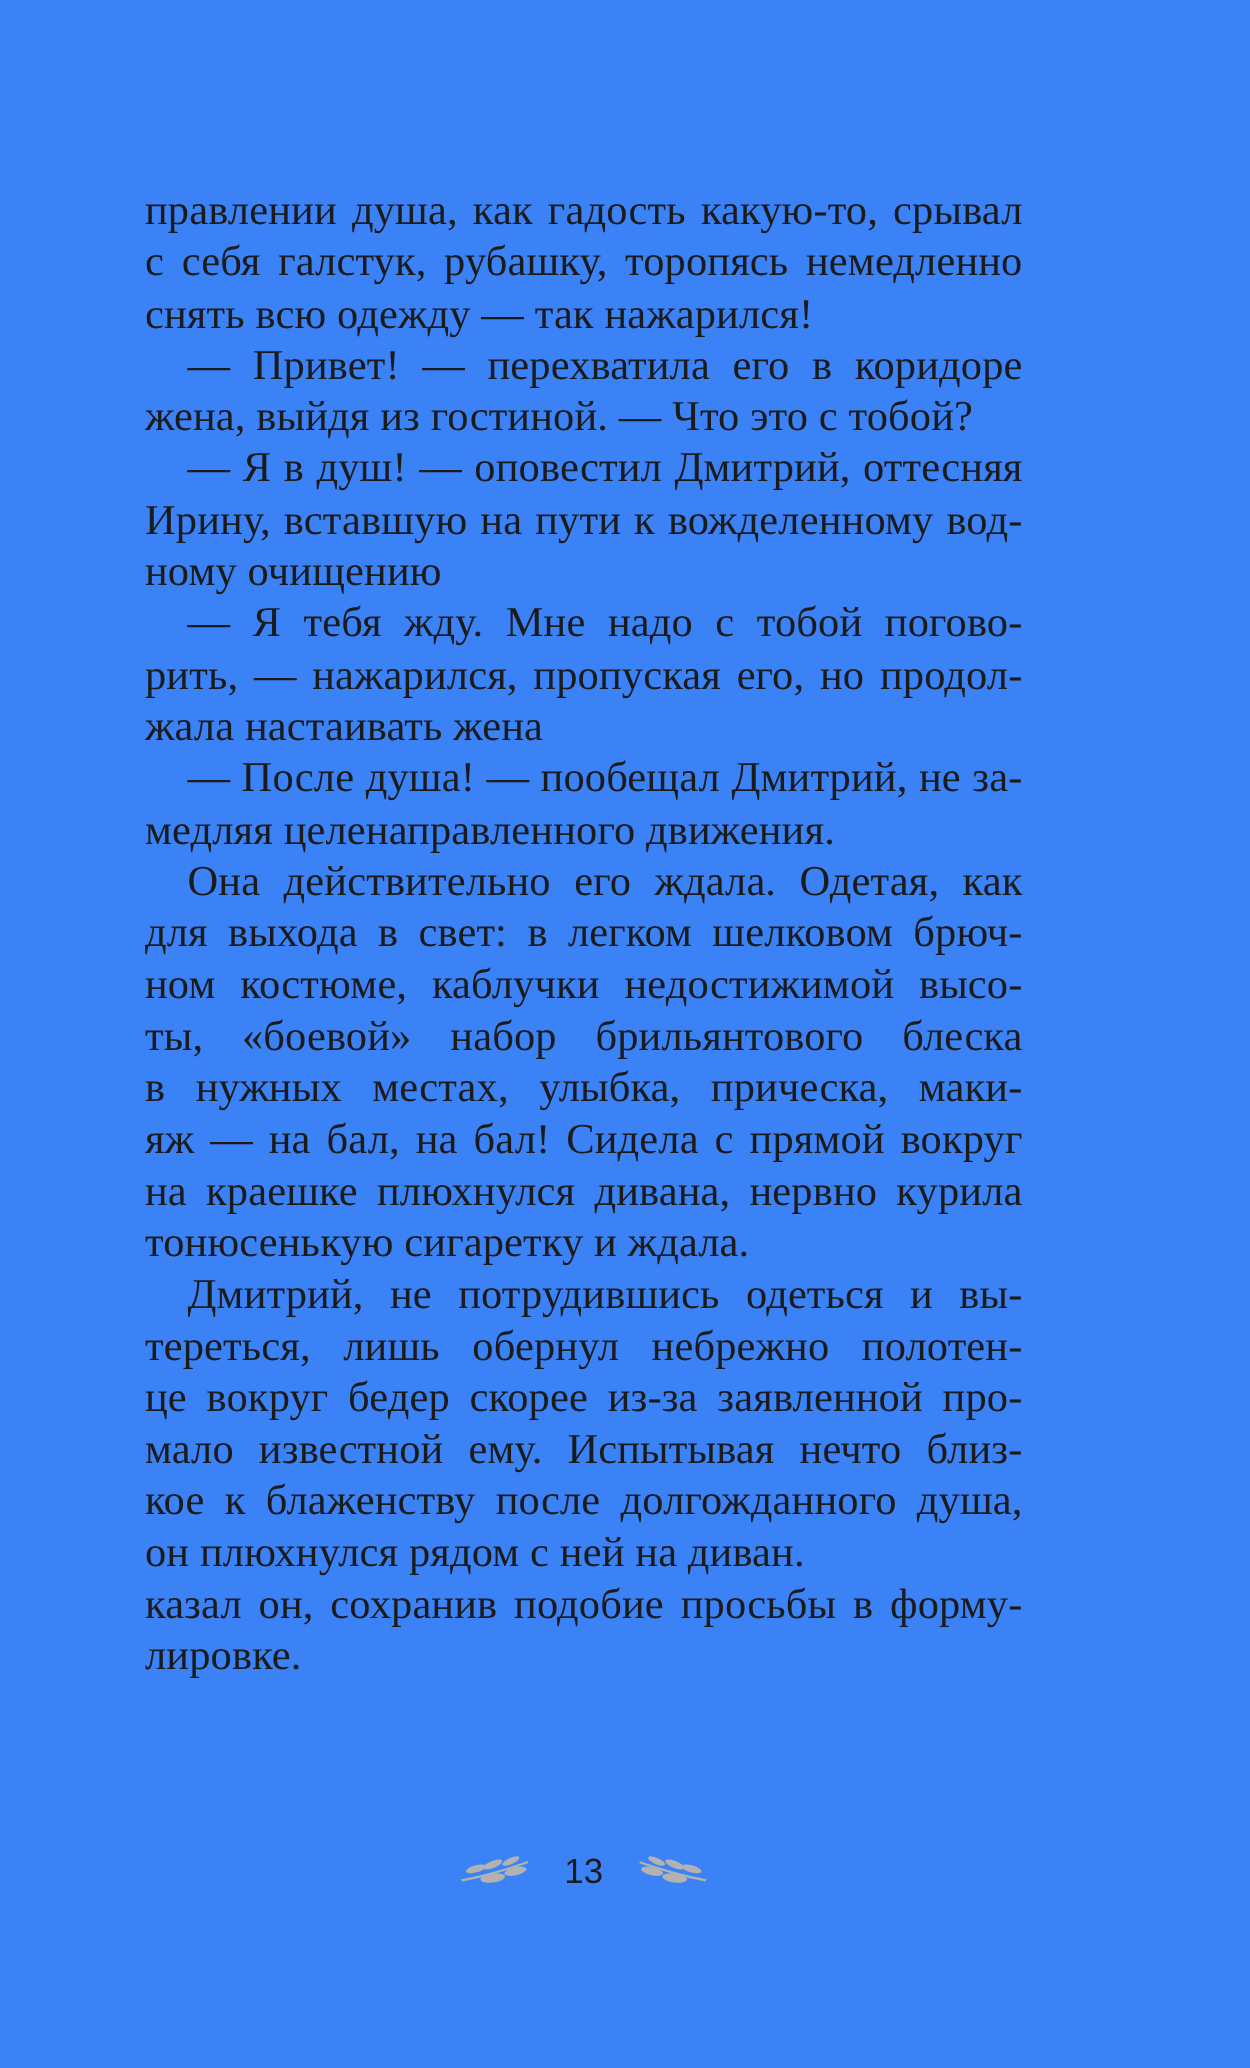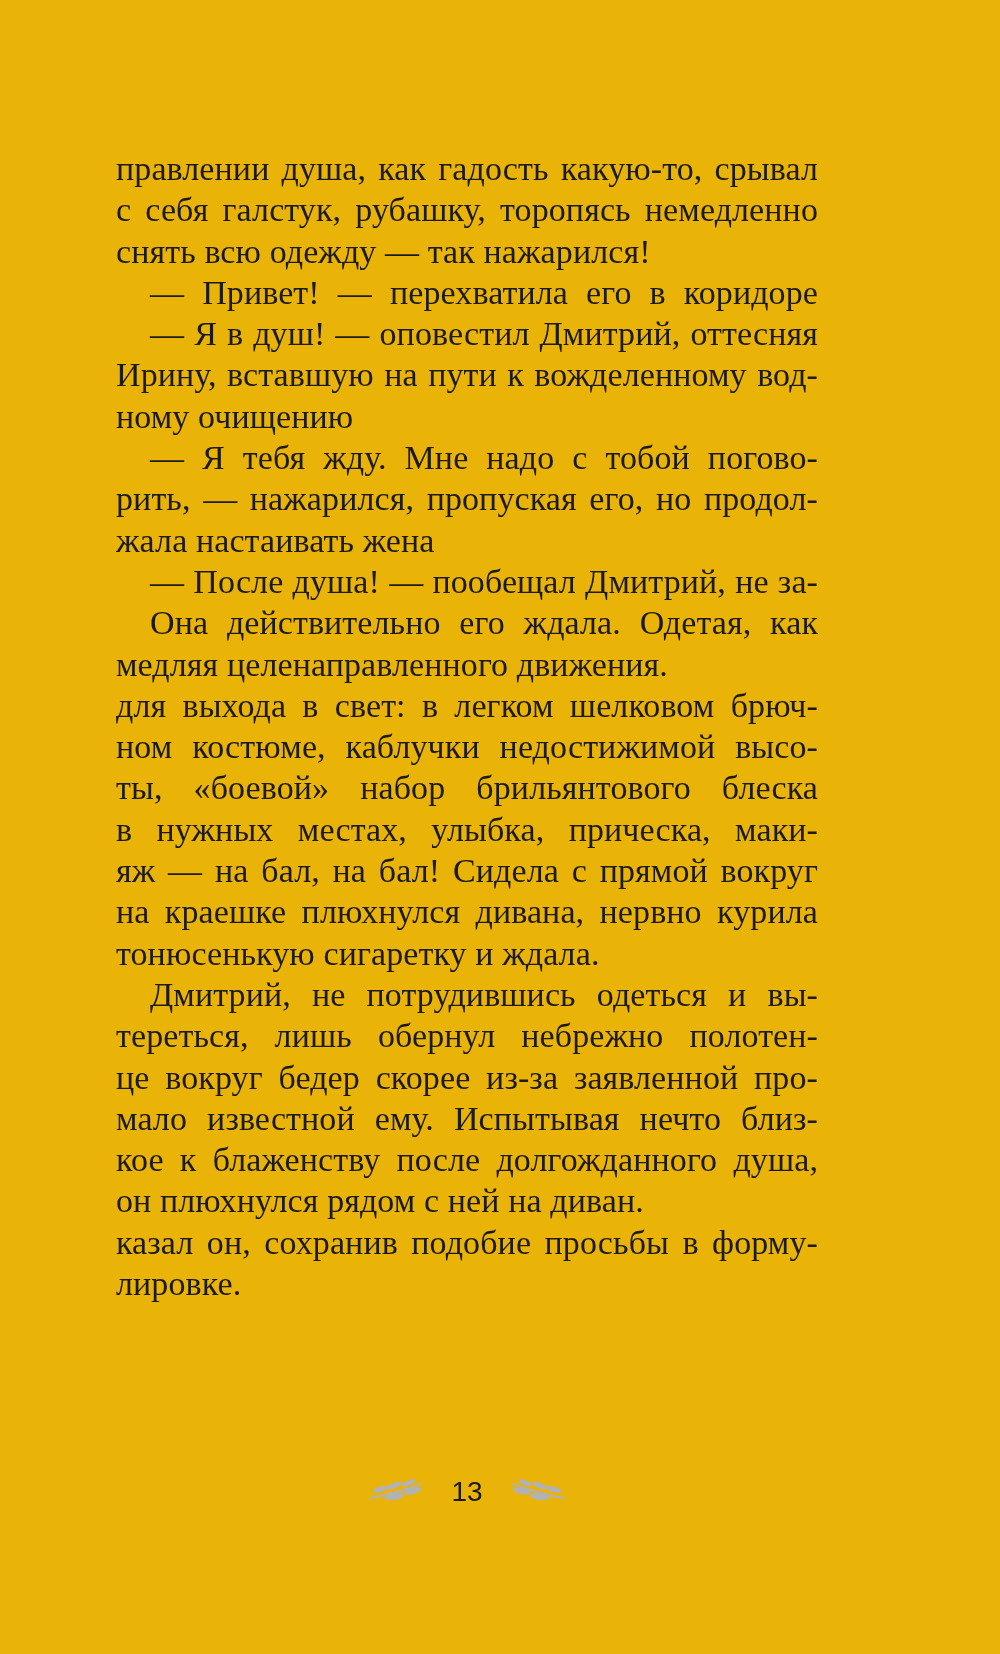--- a/index.html
+++ b/index.html
@@ -4,21 +4,21 @@
 <style>
   html, body {
     margin: 0;
     padding: 0;
     background: #ffffff;
   }
   .page {
     position: relative;
     width: 1000px;
     height: 1654px;
-    background: #eab308;
+    background: #3b82f6;
     overflow: hidden;
     font-family: "Liberation Serif", serif;
   }
   .text-block {
     position: absolute;
     left: 116px;
     top: 148px;
     width: 702px;
     font-size: 34px;
     line-height: 41.3px;
@@ -39,20 +39,21 @@
   .line.indent {
     text-indent: 34px;
   }
   .footer {
     position: absolute;
     left: 116px;
     top: 1478px;
     width: 702px;
     height: 38px;
     display: flex;
+    align-items: center;
     justify-content: center;
     gap: 26px;
   }
   .page-number {
     font-family: "Liberation Sans", sans-serif;
     font-size: 28px;
     color: #1a1a1a;
     line-height: 1;
   }
   .ornament {
@@ -67,29 +68,30 @@
 </head>
 <body>
 
 <div class="page">
 
   <div class="text-block">
       <div class="line">правлении душа, как гадость какую-то, срывал</div>
       <div class="line">с себя галстук, рубашку, торопясь немедленно</div>
       <div class="line last">снять всю одежду — так нажарился!</div>
       <div class="line indent">— Привет! — перехватила его в коридоре</div>
+      <div class="line last">жена, выйдя из гостиной. — Что это с тобой?</div>
       <div class="line indent">— Я в душ! — оповестил Дмитрий, оттесняя</div>
       <div class="line">Ирину, вставшую на пути к вожделенному вод-</div>
       <div class="line last">ному очищению</div>
       <div class="line indent">— Я тебя жду. Мне надо с тобой погово-</div>
       <div class="line">рить, — нажарился, пропуская его, но продол-</div>
       <div class="line last">жала настаивать жена</div>
       <div class="line indent">— После душа! — пообещал Дмитрий, не за-</div>
+      <div class="line last">медляя целенаправленного движения.</div>
       <div class="line indent">Она действительно его ждала. Одетая, как</div>
-      <div class="line last">медляя целенаправленного движения.</div>
       <div class="line">для выхода в свет: в легком шелковом брюч-</div>
       <div class="line">ном костюме, каблучки недостижимой высо-</div>
       <div class="line">ты, «боевой» набор брильянтового блеска</div>
       <div class="line">в нужных местах, улыбка, прическа, маки-</div>
       <div class="line">яж — на бал, на бал! Сидела с прямой вокруг</div>
       <div class="line">на краешке плюхнулся дивана, нервно курила</div>
       <div class="line last">тонюсенькую сигаретку и ждала.</div>
       <div class="line indent">Дмитрий, не потрудившись одеться и вы-</div>
       <div class="line">тереться, лишь обернул небрежно полотен-</div>
       <div class="line">це вокруг бедер скорее из-за заявленной про-</div>

